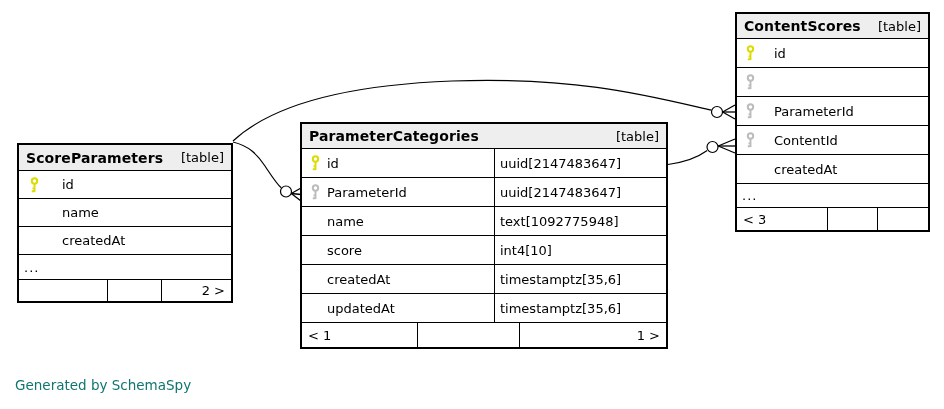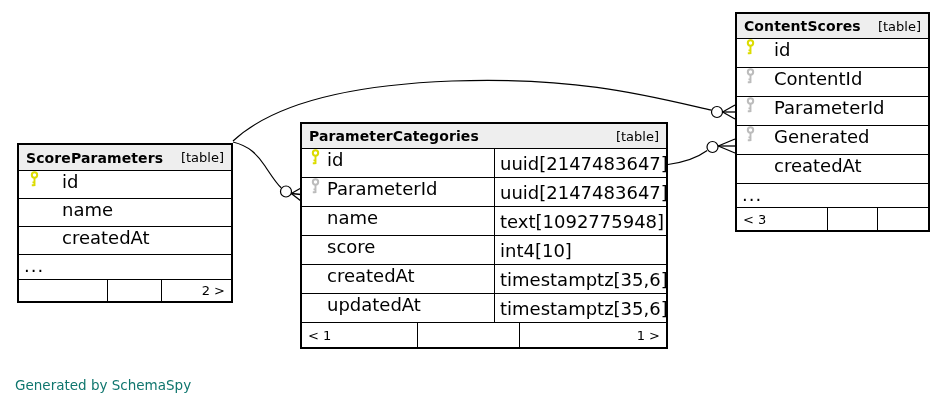--- a/index.html
+++ b/index.html
@@ -9,21 +9,21 @@
     overflow:hidden;color:#000;
   }
   .edges{position:absolute;left:0;top:0;pointer-events:none;}
   .tbl{position:absolute;border:2px solid #000;background:#fff;box-sizing:border-box;}
   .tbl-header{
     background:#eeeeee;display:flex;justify-content:space-between;align-items:center;
     padding:12px 7px;border-bottom:1px solid #000;box-sizing:border-box;
   }
   .tbl-name{font-weight:bold;font-size:14px;letter-spacing:.1px;}
   .tbl-tag{font-size:13px;}
-  .row{display:flex;border-bottom:1px solid #000;box-sizing:border-box;font-size:18px;background:#fff;}
+  .row{display:flex;align-items:center;border-bottom:1px solid #000;box-sizing:border-box;font-size:13px;background:#fff;}
   .key{width:12px;height:16px;flex:none;display:flex;align-items:center;}
   .nm{flex:1;white-space:nowrap;}
   .tp{width:172px;flex:none;border-left:1px solid #000;align-self:stretch;display:flex;align-items:center;
       padding-left:5px;box-sizing:border-box;white-space:nowrap;}
   .dots{padding-left:5px;letter-spacing:1px;}
   .tfoot{display:flex;box-sizing:border-box;font-size:13px;}
   .fc{box-sizing:border-box;display:flex;align-items:center;}
   .fc1{padding-left:6px;}
   .fc3{flex:1;justify-content:flex-end;padding-right:6px;}
   .fc1,.fc2{border-right:1px solid #000;}
@@ -190,39 +190,38 @@
         </span>
         <span class="nm">id</span>
       </div>
       <div class="row">
         <span class="key">
           <svg width="11" height="16" viewBox="0 0 11 16">
             <circle cx="5.5" cy="4" r="2.7" fill="none" stroke="#bcbcbc" stroke-width="2"></circle>
             <path d="M5.5 6.7 L5.5 15 M5.5 14.2 L2.8 14.2 M5.5 11.4 L3.5 11.4" fill="none" stroke="#bcbcbc" stroke-width="1.9"></path>
           </svg>
         </span>
+      </div>
+      <div class="row">
+        <span class="key">
+          <svg width="11" height="16" viewBox="0 0 11 16">
+            <circle cx="5.5" cy="4" r="2.7" fill="none" stroke="#bcbcbc" stroke-width="2"></circle>
+            <path d="M5.5 6.7 L5.5 15 M5.5 14.2 L2.8 14.2 M5.5 11.4 L3.5 11.4" fill="none" stroke="#bcbcbc" stroke-width="1.9"></path>
+          </svg>
+        </span>
+        <span class="nm">ParameterId</span>
+      </div>
+      <div class="row">
+        <span class="key">
+          <svg width="11" height="16" viewBox="0 0 11 16">
+            <circle cx="5.5" cy="4" r="2.7" fill="none" stroke="#bcbcbc" stroke-width="2"></circle>
+            <path d="M5.5 6.7 L5.5 15 M5.5 14.2 L2.8 14.2 M5.5 11.4 L3.5 11.4" fill="none" stroke="#bcbcbc" stroke-width="1.9"></path>
+          </svg>
+        </span>
         <span class="nm">ContentId</span>
-      </div>
-      <div class="row">
-        <span class="key">
-          <svg width="11" height="16" viewBox="0 0 11 16">
-            <circle cx="5.5" cy="4" r="2.7" fill="none" stroke="#bcbcbc" stroke-width="2"></circle>
-            <path d="M5.5 6.7 L5.5 15 M5.5 14.2 L2.8 14.2 M5.5 11.4 L3.5 11.4" fill="none" stroke="#bcbcbc" stroke-width="1.9"></path>
-          </svg>
-        </span>
-        <span class="nm">ParameterId</span>
-      </div>
-      <div class="row">
-        <span class="key">
-          <svg width="11" height="16" viewBox="0 0 11 16">
-            <circle cx="5.5" cy="4" r="2.7" fill="none" stroke="#bcbcbc" stroke-width="2"></circle>
-            <path d="M5.5 6.7 L5.5 15 M5.5 14.2 L2.8 14.2 M5.5 11.4 L3.5 11.4" fill="none" stroke="#bcbcbc" stroke-width="1.9"></path>
-          </svg>
-        </span>
-        <span class="nm">Generated</span>
       </div>
       <div class="row">
         <span class="key"></span>
         <span class="nm">createdAt</span>
       </div>
       <div class="row dots">...</div>
     </div>
   <div class="tfoot">
       <div class="fc fc1">&lt; 3</div>
       <div class="fc fc2"></div>

